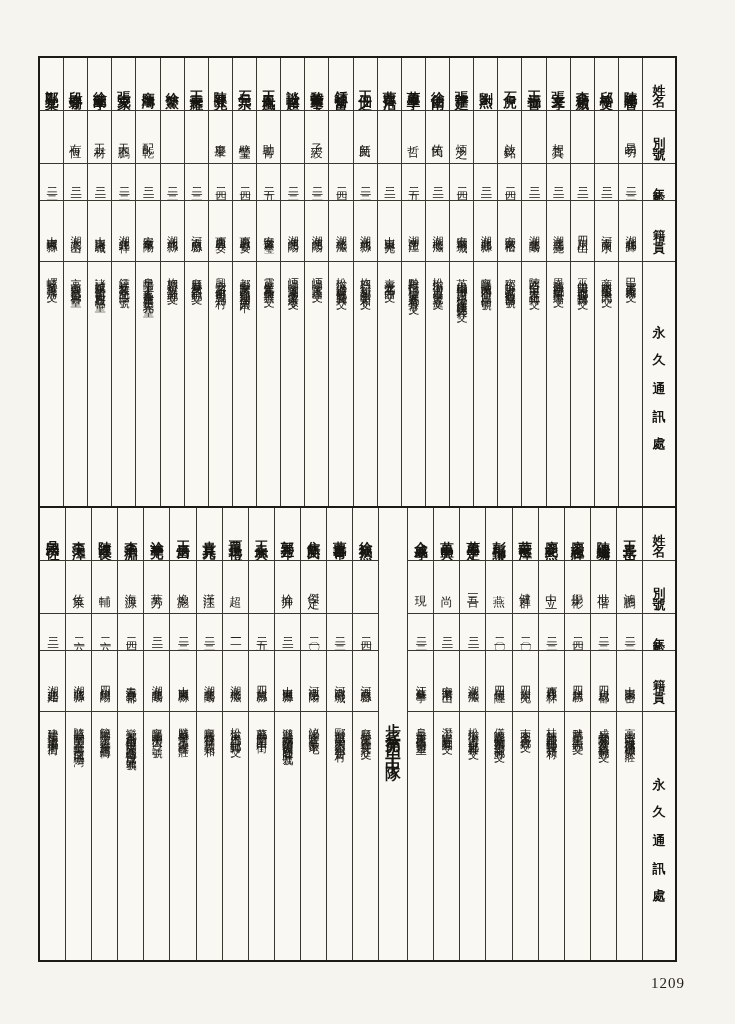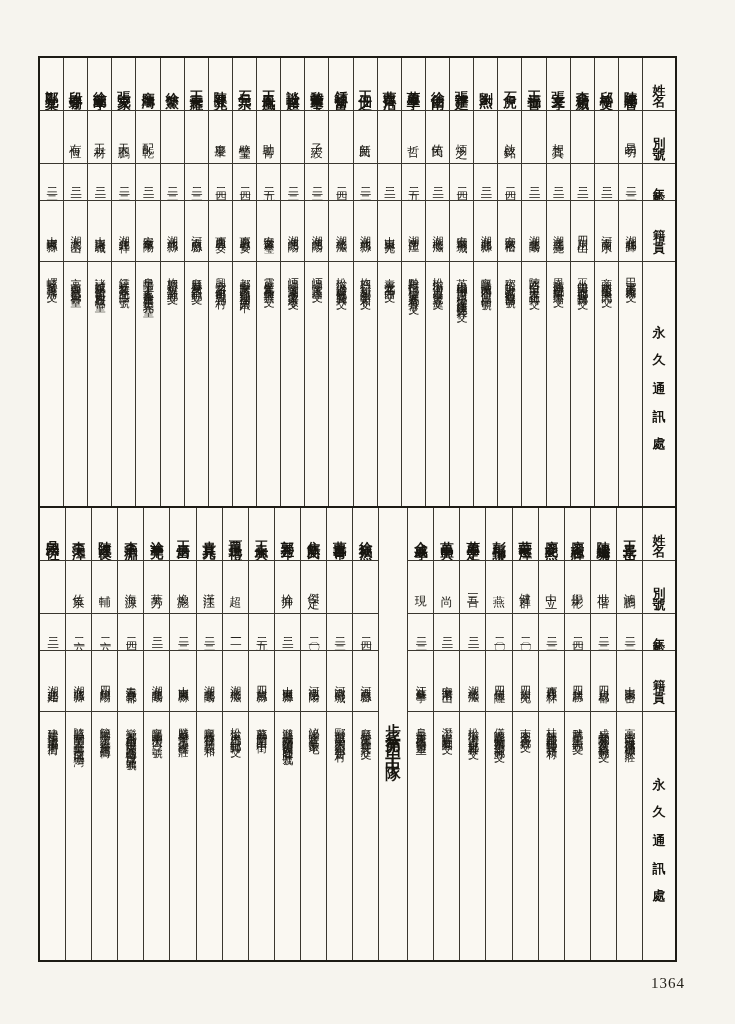--- a/index.html
+++ b/index.html
@@ -892,13 +892,13 @@
         <div class="cell c-native">
           <span class="vtxt">湖北建始</span>
         </div>
         <div class="cell c-addr">
           <span class="vtxt">建始三里壩學府街</span>
         </div>
       </div>
     </div>
 </div>
 
-<div class="page-number">1364</div>
+<div class="page-number">1209</div>
 
 </body></html>

